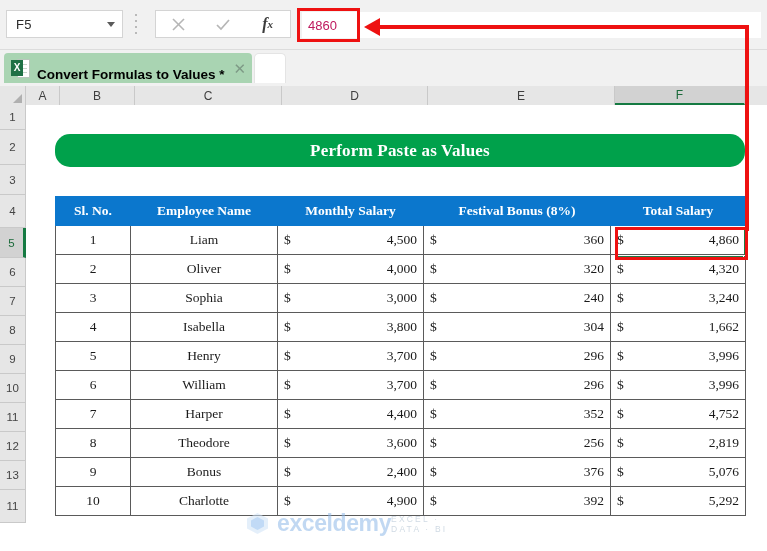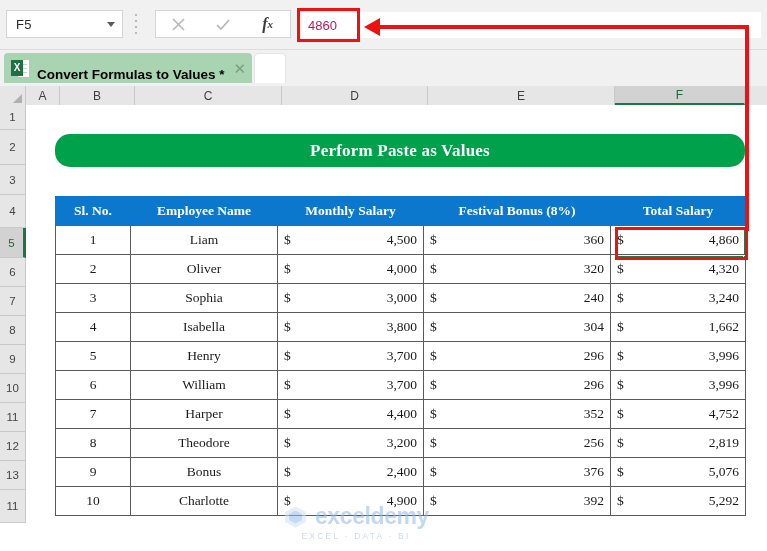--- a/index.html
+++ b/index.html
@@ -289,21 +289,21 @@
     border-bottom: 9px solid transparent;
     border-right: 16px solid #ee1111;
   }
 
   
   .watermark {
     position: absolute;
     left: 245px; top: 508px;
     width: 222px; height: 40px;
     opacity: .55;
-    display: flex; flex-direction: column; align-items: center;
+    display: flex; flex-direction: row; align-items: center;
     pointer-events: none;
   }
   .wm-top { display: flex; align-items: center; }
   .wm-cube {
     width: 26px; height: 26px;
     margin-right: 6px;
     position: relative;
   }
   .wm-cube .c1 {
     position: absolute; left: 2px; top: 3px;
@@ -529,21 +529,21 @@
         <tr>
             <td class="td-center">7</td>
             <td class="td-center">Harper</td>
             <td class="td-money"><span class="cur">$</span><span>4,400</span></td>
             <td class="td-money"><span class="cur">$</span><span>352</span></td>
             <td class="td-money"><span class="cur">$</span><span>4,752</span></td>
           </tr>
         <tr>
             <td class="td-center">8</td>
             <td class="td-center">Theodore</td>
-            <td class="td-money"><span class="cur">$</span><span>3,200</span></td>
+            <td class="td-money"><span class="cur">$</span><span>3,600</span></td>
             <td class="td-money"><span class="cur">$</span><span>256</span></td>
             <td class="td-money"><span class="cur">$</span><span>2,819</span></td>
           </tr>
         <tr>
             <td class="td-center">9</td>
             <td class="td-center">Bonus</td>
             <td class="td-money"><span class="cur">$</span><span>2,400</span></td>
             <td class="td-money"><span class="cur">$</span><span>376</span></td>
             <td class="td-money"><span class="cur">$</span><span>5,076</span></td>
           </tr>

